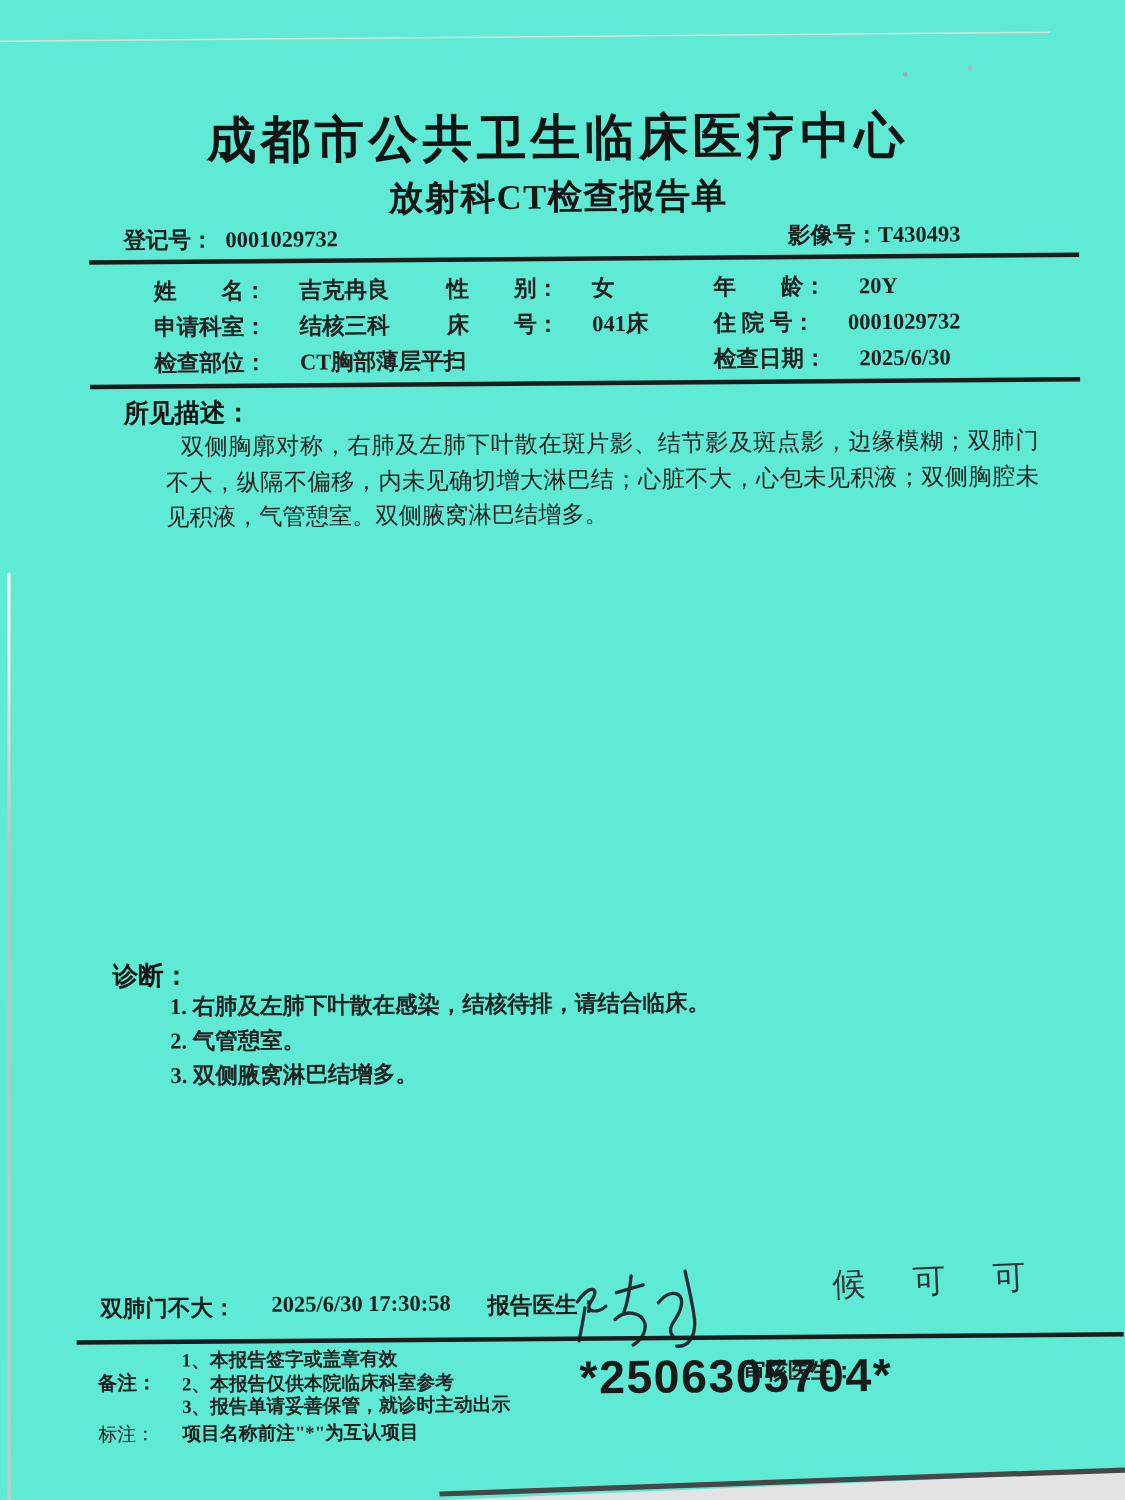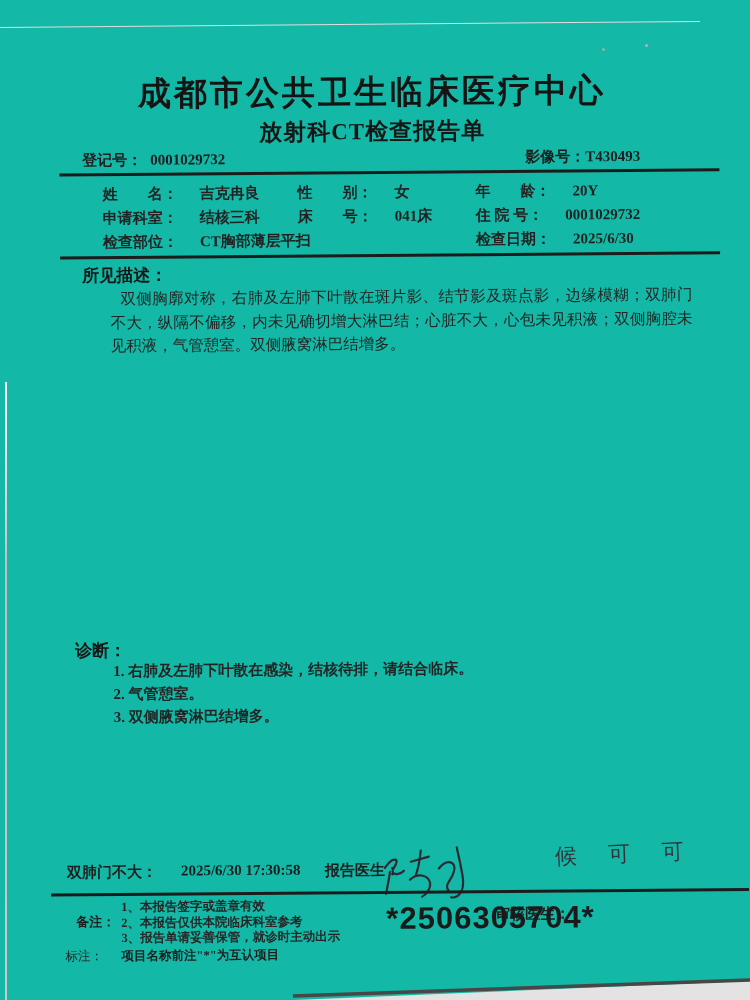--- a/index.html
+++ b/index.html
@@ -1,18 +1,18 @@
 <!DOCTYPE html>
 <html><head>
 <meta charset="utf-8">
 <style>
   html,body{margin:0;padding:0;background:#e9e9e9;}
   .sheet{
     position:relative;width:750px;height:1000px;margin:0 auto;
-    background:#14b8a6;overflow:hidden;
+    background:#5eead4;overflow:hidden;
     font-family:"Liberation Serif","DejaVu Serif",serif;
     color:#1e1e1e;
   }
   .tilt{position:absolute;left:0;top:0;width:750px;height:1000px;transform:rotate(-0.45deg);transform-origin:50% 50%;}
   .abs{position:absolute;white-space:nowrap;}
   .hospital-title{
     left:0;right:0;top:70px;text-align:center;
     font-family:"Liberation Sans","DejaVu Sans",sans-serif;
     font-size:33px;font-weight:900;letter-spacing:3px;color:#141414;
   }
@@ -44,21 +44,21 @@
   .d1{left:112px;top:660px;} .d2{left:112px;top:683px;} .d3{left:112px;top:706px;}
   .signrow{top:861px;font-size:15px;font-weight:600;}
   .sig-date-label{left:64px;} .sig-date{left:178px;}
   .sig-doc-label{left:322px;} .sig-rev-label{left:492px;margin-top:45px;}
   .doctor-sig-svg{position:absolute;left:374px;top:842px;}
   .review-sig{
     left:552px;top:841px;font-size:22px;letter-spacing:13px;
     color:#33333b;transform:rotate(-2deg);
     font-weight:500;
   }
-  .remark-label{left:73px;top:911px;font-size:13px;font-weight:700;}
+  .remark-label{left:62px;top:911px;font-size:13px;font-weight:700;}
   .remark-lines{position:absolute;left:118px;top:898px;font-size:12.5px;line-height:15.5px;font-weight:600;color:#262626;}
   .barcode-num{
     left:383px;top:901px;
     font-family:"Liberation Sans","DejaVu Sans",sans-serif;
     font-size:31px;font-weight:700;letter-spacing:1px;color:#1a1a1a;
   }
   .note-label{left:62px;top:946px;font-size:12.5px;font-weight:400;}
   .note-text{left:118px;top:946px;font-size:12.5px;font-weight:600;}
   
   .edge-left{position:absolute;left:5px;top:382px;width:1.5px;height:618px;background:linear-gradient(#ffffff,#bfbfbf 30%,#c9c9c9);}

